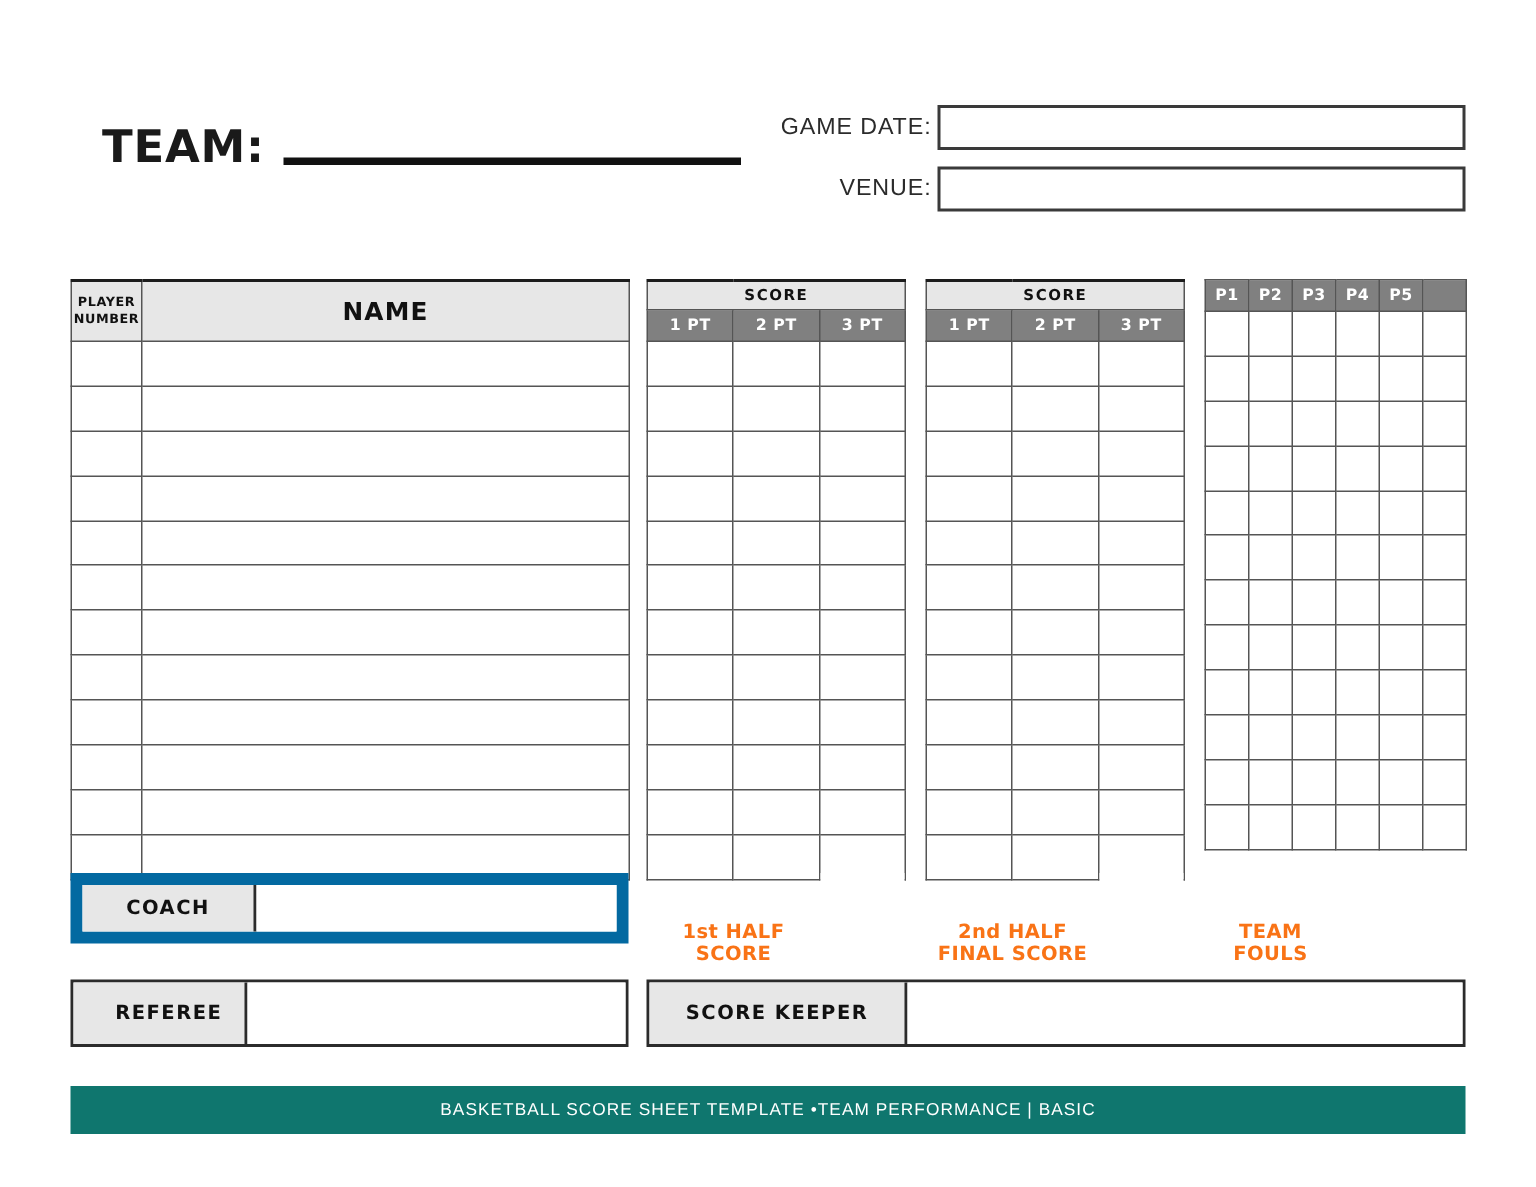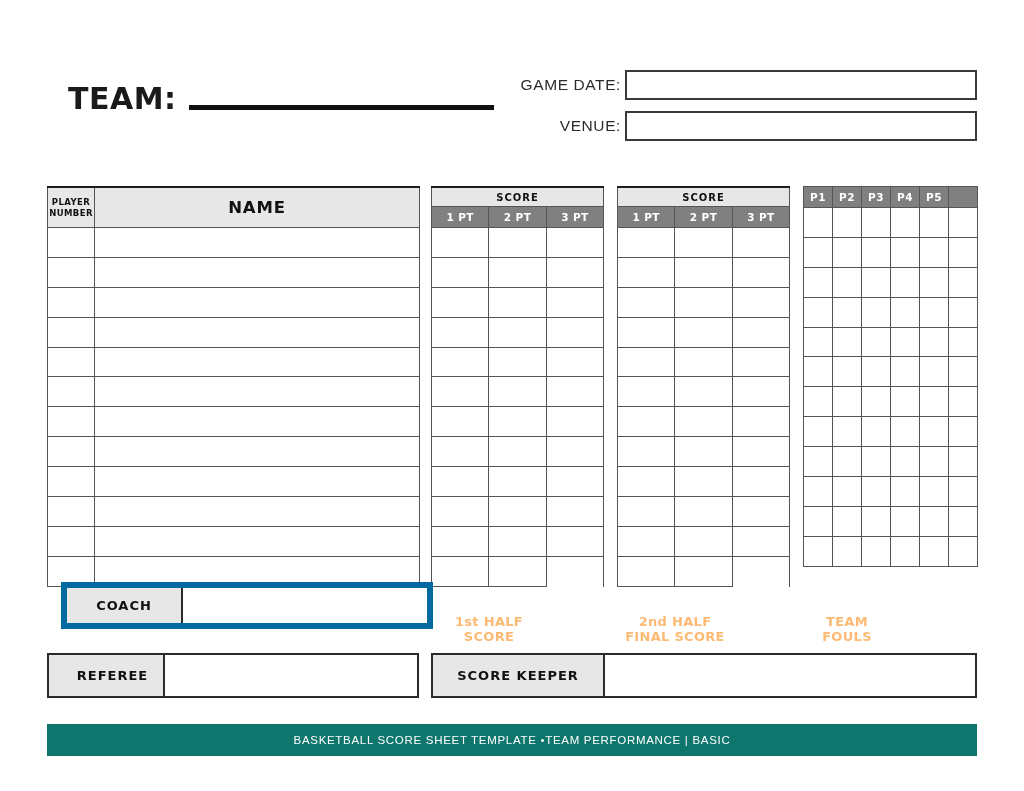--- a/index.html
+++ b/index.html
@@ -140,40 +140,40 @@
     font-weight: 800;
     font-size: 13px;
     letter-spacing: 1px;
     color: #111;
     font-family: "DejaVu Sans", sans-serif;
     border-right: 2px solid #2b2b2b;
     box-sizing: border-box;
   }
   .sum-label-dark {
     background: #000;
-    color: #fdba74;
+    color: #f97316;
     display: flex;
     align-items: center;
     justify-content: center;
     text-align: center;
     font-weight: 800;
     font-size: 13px;
     line-height: 1.15;
     letter-spacing: 0.3px;
     font-family: "DejaVu Sans", sans-serif;
     box-sizing: border-box;
     margin-top: 48px;
   }
   .sum-entry {
     flex: 1;
     background: #fff;
     box-sizing: border-box;
   }
 
-  #coach-box { left: 61px; top: 582px; width: 372px; border: 6px solid #0369a1; }
+  #coach-box { left: 47px; top: 582px; width: 372px; border: 8px solid #0369a1; }
   #coach-box .sum-label-light { width: 116px; }
 
   #half1-box { left: 431px; top: 582px; width: 172px; border: none; }
   #half1-box .sum-label-dark { width: 116px; }
   #half2-box { left: 617px; top: 582px; width: 172px; border: none; }
   #half2-box .sum-label-dark { width: 116px; }
   #team-fouls-box { left: 803px; top: 582px; width: 174px; border: none; }
   #team-fouls-box .sum-label-dark { width: 88px; }
 
   

